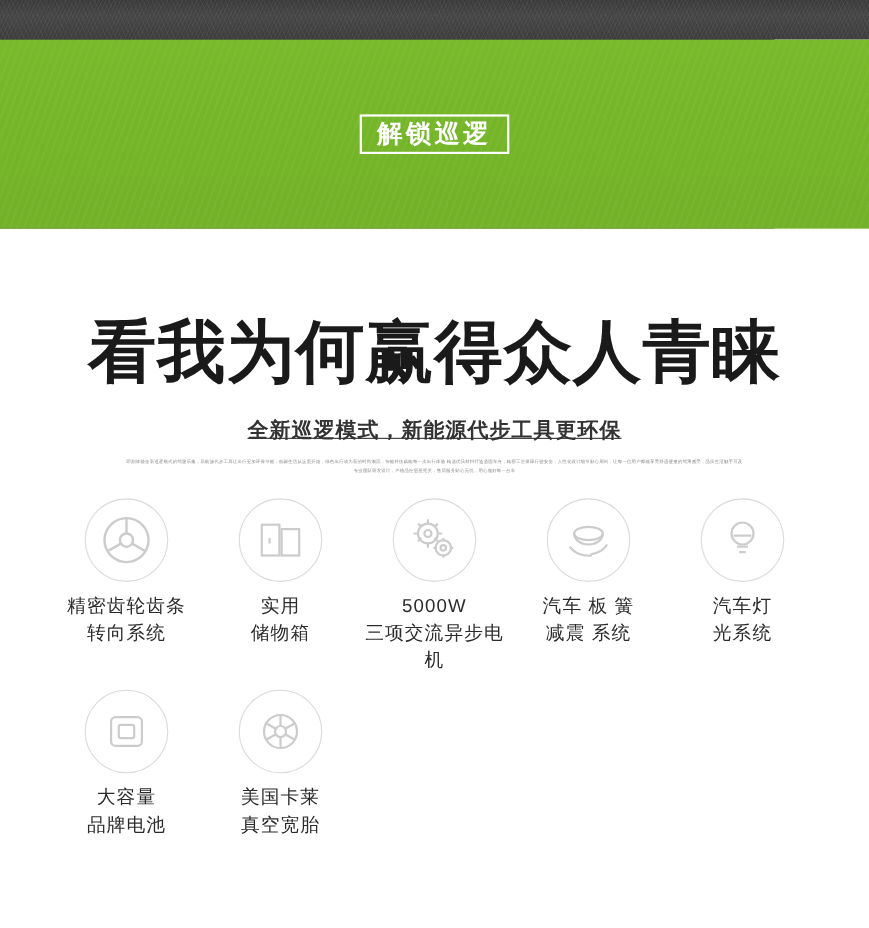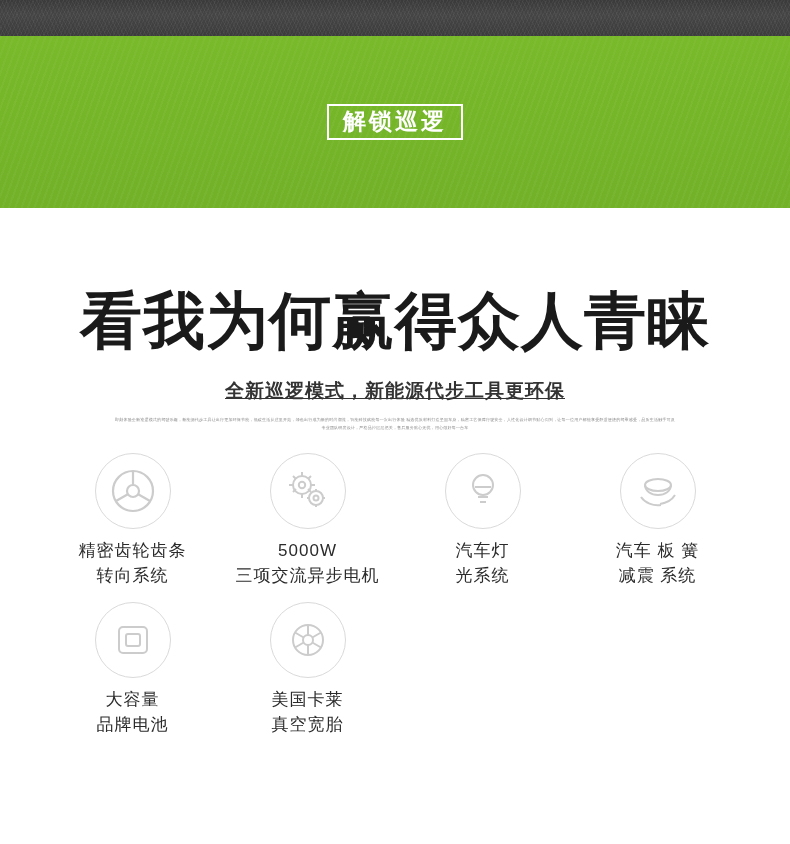--- a/index.html
+++ b/index.html
@@ -114,21 +114,21 @@
     word-break: break-all;
     font-family: "Liberation Sans", sans-serif;
   }
   .micro-copy .l3 { display: block; }
 
   
   .grid {
     margin: 22px auto 0;
     width: 700px;
     display: grid;
-    grid-template-columns: repeat(4, 1fr);
+    grid-template-columns: repeat(5, 1fr);
     row-gap: 14px;
     column-gap: 0;
   }
   .cell {
     display: flex;
     flex-direction: column;
     align-items: center;
   }
   .circle {
     width: 76px;
@@ -187,20 +187,33 @@
               <line x1="19.8" y1="28.2" x2="8" y2="35" stroke="#cccccc" stroke-width="2.2"></line>
               <line x1="30.2" y1="28.2" x2="42" y2="35" stroke="#cccccc" stroke-width="2.2"></line>
             </svg>
           </span>
         </div>
         <div class="cell-label">精密齿轮齿条
 转向系统</div>
       </div>
 
 
+      <div class="cell">
+        <div class="circle">
+          <span>
+            <svg width="46" height="44" viewBox="0 0 46 44">
+              <rect x="6" y="8" width="16" height="28" fill="none" stroke="#cccccc" stroke-width="2"></rect>
+              <rect x="24" y="12" width="16" height="24" fill="none" stroke="#cccccc" stroke-width="2"></rect>
+              <line x1="13" y1="20" x2="13" y2="25" stroke="#cccccc" stroke-width="2"></line>
+            </svg>
+          </span>
+        </div>
+        <div class="cell-label">实用
+储物箱</div>
+      </div>
 
       <div class="cell">
         <div class="circle">
           <span>
             <svg width="50" height="46" viewBox="0 0 50 46">
               <g fill="none" stroke="#cccccc" stroke-width="2">
                 <circle cx="19" cy="17" r="9"></circle>
                 <circle cx="19" cy="17" r="3.2"></circle>
                 <path d="M19 4 v4 M19 26 v4 M6 17 h4 M28 17 h4 M10 8 l3 3 M25 21 l3 3 M28 8 l-3 3 M13 21 l-3 3"></path>
                 <circle cx="33" cy="30" r="7"></circle>
@@ -210,49 +223,49 @@
             </svg>
           </span>
         </div>
         <div class="cell-label">5000W
 三项交流异步电机</div>
       </div>
 
       <div class="cell">
         <div class="circle">
           <span>
+            <svg width="48" height="40" viewBox="0 0 48 40">
+              <g fill="none" stroke="#cccccc" stroke-width="2">
+                <ellipse cx="24" cy="14" rx="13" ry="6"></ellipse>
+                <path d="M11 14 c0 6 6 10 13 10 s13 -4 13 -10"></path>
+                <path d="M7 26 c4 6 12 9 20 8"></path>
+                <path d="M41 24 c-3 5 -9 8 -15 9"></path>
+              </g>
+            </svg>
+          </span>
+        </div>
+        <div class="cell-label">汽车 板 簧
+减震 系统</div>
+      </div>
+
+      <div class="cell">
+        <div class="circle">
+          <span>
             <svg width="46" height="44" viewBox="0 0 46 44">
               <g fill="none" stroke="#cccccc" stroke-width="2">
                 <circle cx="23" cy="16" r="10"></circle>
                 <line x1="15" y1="18" x2="31" y2="18"></line>
                 <line x1="18" y1="28" x2="28" y2="28"></line>
                 <line x1="20" y1="33" x2="26" y2="33"></line>
               </g>
             </svg>
           </span>
         </div>
         <div class="cell-label">汽车灯
 光系统</div>
-      </div>
-
-      <div class="cell">
-        <div class="circle">
-          <span>
-            <svg width="48" height="40" viewBox="0 0 48 40">
-              <g fill="none" stroke="#cccccc" stroke-width="2">
-                <ellipse cx="24" cy="14" rx="13" ry="6"></ellipse>
-                <path d="M11 14 c0 6 6 10 13 10 s13 -4 13 -10"></path>
-                <path d="M7 26 c4 6 12 9 20 8"></path>
-                <path d="M41 24 c-3 5 -9 8 -15 9"></path>
-              </g>
-            </svg>
-          </span>
-        </div>
-        <div class="cell-label">汽车 板 簧
-减震 系统</div>
       </div>
 
       <div class="cell">
         <div class="circle">
           <span>
             <svg width="46" height="44" viewBox="0 0 46 44">
               <rect x="9" y="9" width="28" height="26" rx="4" fill="none" stroke="#cccccc" stroke-width="2"></rect>
               <rect x="16" y="16" width="14" height="12" rx="2" fill="none" stroke="#cccccc" stroke-width="2"></rect>
             </svg>
           </span>

